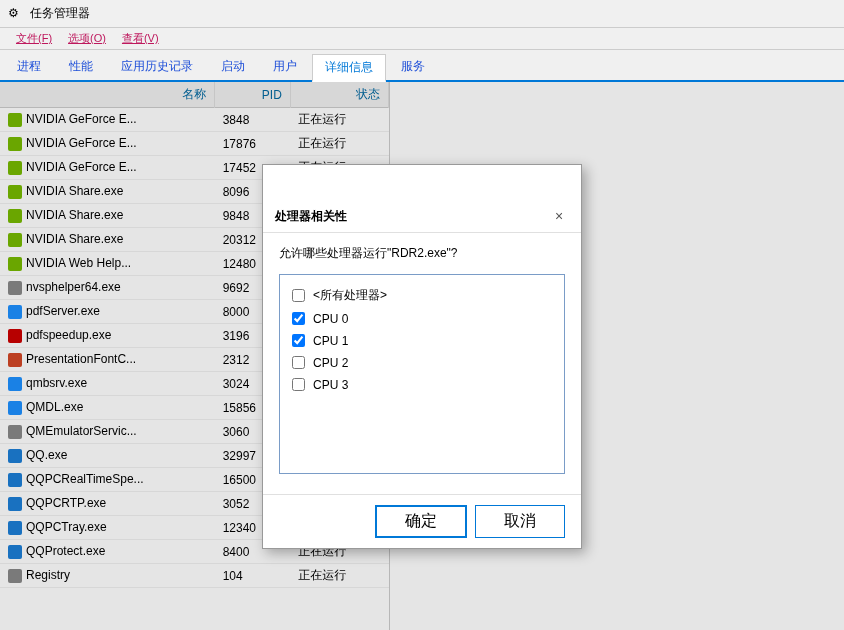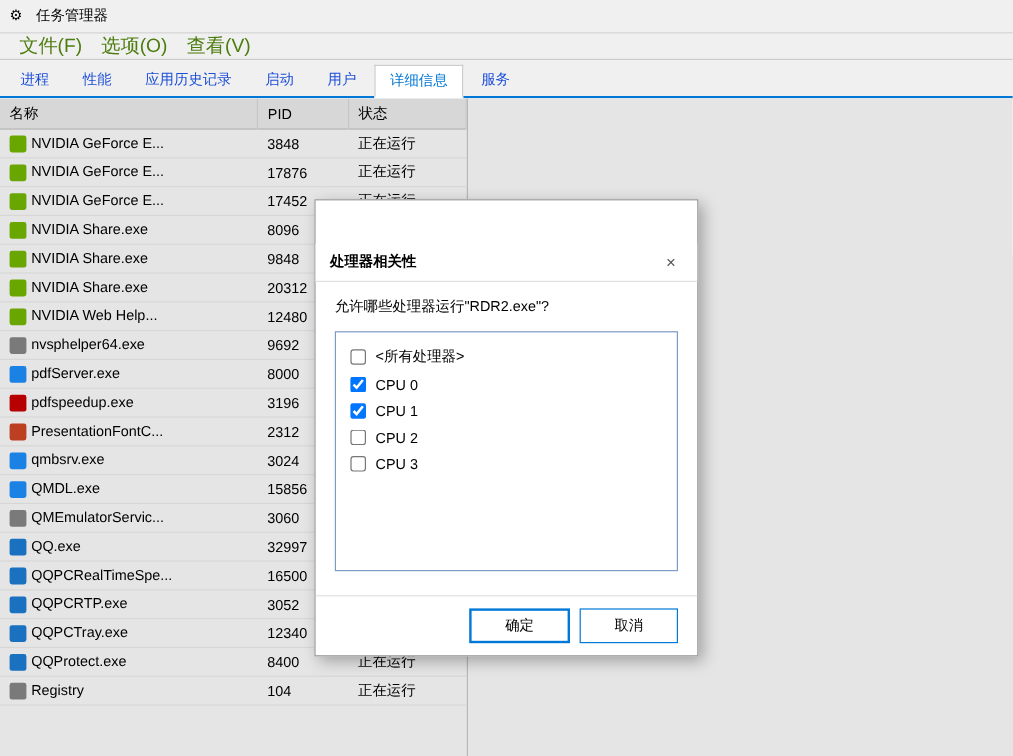--- a/index.html
+++ b/index.html
@@ -36,22 +36,23 @@
       background: #f0f0f0;
       display: flex;
       align-items: center;
       padding: 2px 8px;
       height: 22px;
       border-bottom: 1px solid #ccc;
     }
     .menu-item {
       padding: 2px 8px;
       cursor: pointer;
-      font-size: 16px;
-      color: #4d7c0f;
+      font-size: 11px;
+      color: #be185d;
+      text-decoration: underline;
     }
 
     
     .tab-bar {
       background: #f0f0f0;
       display: flex;
       align-items: flex-end;
       padding: 4px 4px 0 4px;
       border-bottom: 2px solid #0078d7;
       height: 32px;
@@ -93,24 +94,24 @@
     table {
       width: 100%;
       border-collapse: collapse;
     }
     thead tr {
       background: #f0f0f0;
       border-bottom: 1px solid #ccc;
     }
     thead th {
       padding: 4px 8px;
-      text-align: left;
+      text-align: right;
       font-weight: normal;
       font-size: 12px;
-      color: #000000;
+      color: #0369a1;
       border-right: 1px solid #ddd;
       white-space: nowrap;
     }
     tbody tr {
       border-bottom: 1px solid #f0f0f0;
       cursor: pointer;
     }
     tbody tr.selected { background: #0078d7; color: #fff; }
     tbody tr.selected td { color: #fff; }
     tbody td {
@@ -213,21 +214,21 @@
       display: flex;
       justify-content: flex-end;
       padding: 10px 16px;
       gap: 8px;
       border-top: 1px solid #e0e0e0;
       margin-top: 8px;
     }
     .dialog-btn {
       min-width: 65px;
       padding: 4px 28px;
-      font-size: 12px;
+      font-size: 16px;
       cursor: pointer;
       border: 1px solid #0078d7;
       background: #fff;
       color: #000;
     }
     .dialog-btn.primary {
       background: #fff;
       border: 2px solid #0078d7;
       color: #000;
     }

